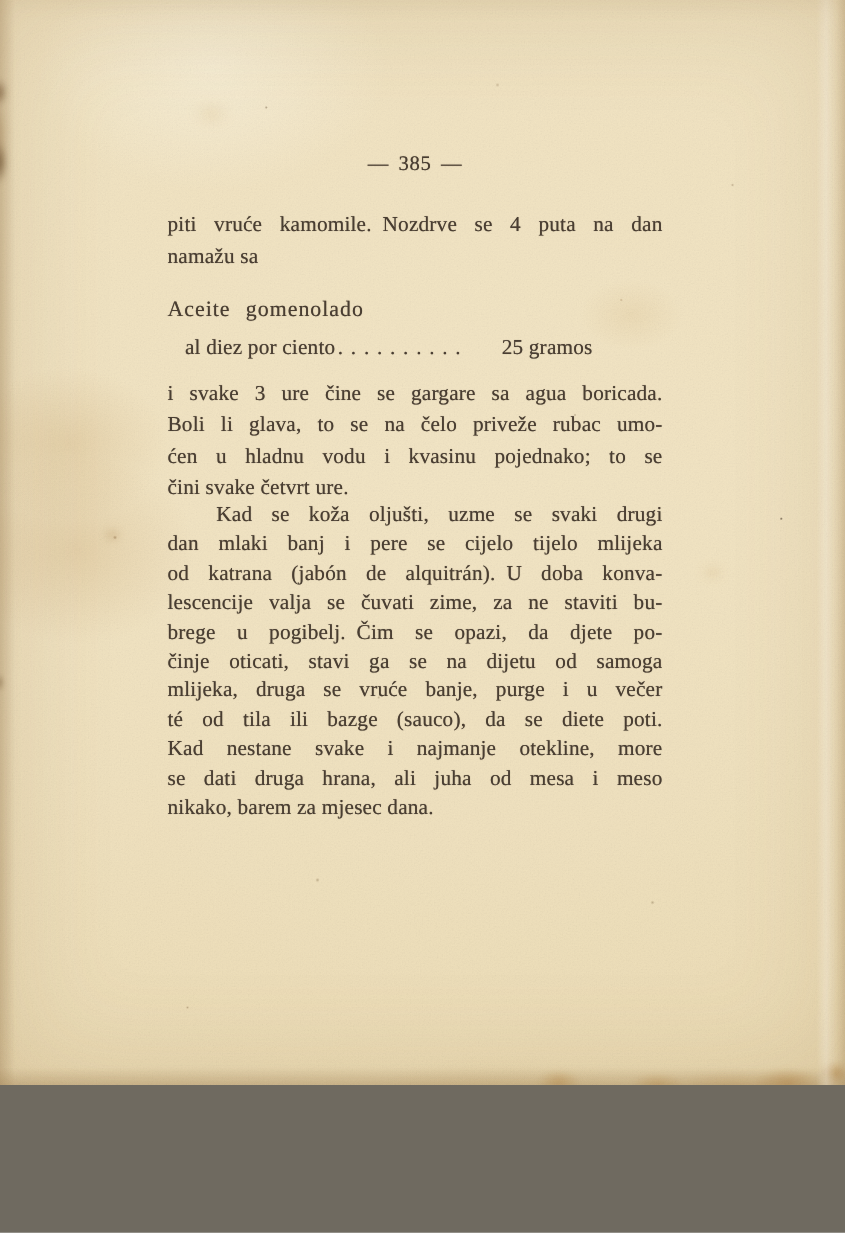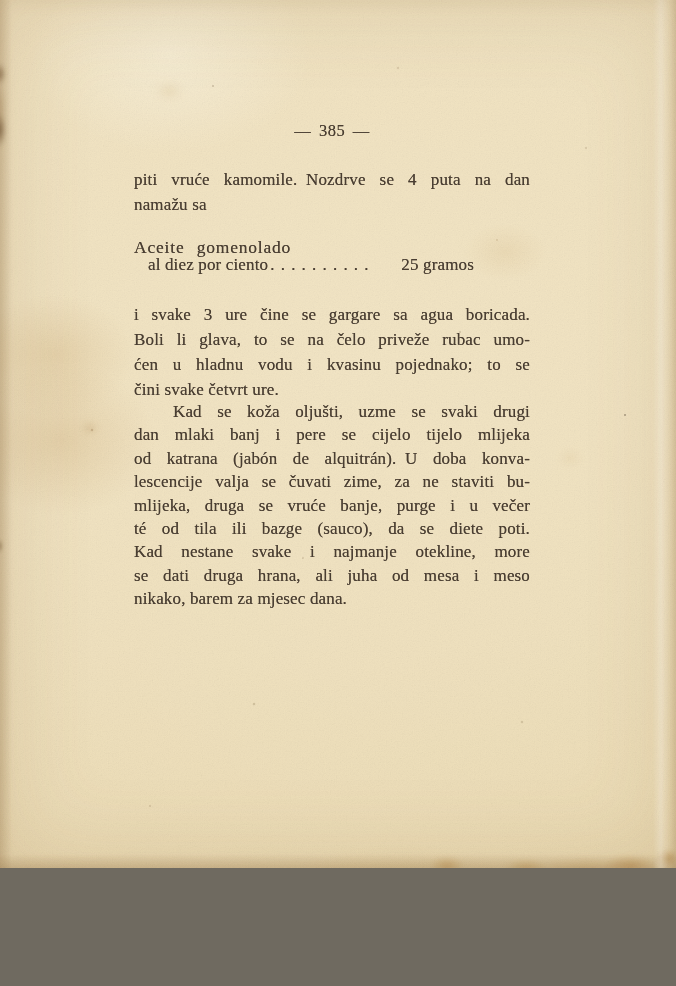--- a/index.html
+++ b/index.html
@@ -68,21 +68,21 @@
     font-size:17px;letter-spacing:0.15px;text-shadow:0 0 0.6px rgba(64,52,40,0.7);}
   .pageno{top:121px;text-align:center;font-size:16.5px;letter-spacing:0.5px;word-spacing:3px;}
   .para{line-height:25px;}
   .p1{top:167px;}
   .p2{top:302px;line-height:25px;}
   .p3{top:400px;line-height:23.4px;}
   .tline{text-align:justify;text-align-last:justify;white-space:normal;}
   .tline.last{text-align-last:left;}
   .indent .tline:first-child{text-indent:39px;}
   .recipe-title{top:237px;text-align:left;font-size:17.5px;letter-spacing:0.8px;word-spacing:7px;}
-  .recipe-row{top:255px;display:flex;align-items:flex-start;padding:0 56px 0 14px;box-sizing:border-box;}
+  .recipe-row{top:268px;display:flex;align-items:flex-start;padding:0 56px 0 14px;box-sizing:border-box;}
   .recipe-row .dots{flex:0 1 auto;letter-spacing:6.2px;margin-left:2px;overflow:hidden;white-space:nowrap;}
   .recipe-row .amount{margin-left:28px;white-space:nowrap;}
   .recipe-row .item{white-space:nowrap;}
 </style>
 </head>
 <body>
 
 <div class="page">
 
   <div class="layer stain-topleft"></div>
@@ -115,20 +115,22 @@
       <div class="tline">i svake 3 ure čine se gargare sa agua boricada.</div>
       <div class="tline">Boli li glava, to se na čelo priveže rubac umo-</div>
       <div class="tline">ćen u hladnu vodu i kvasinu pojednako; to se</div>
       <div class="tline last">čini svake četvrt ure.</div>
     </div>
   <div class="block para p3 indent">
       <div class="tline">Kad se koža oljušti, uzme se svaki drugi</div>
       <div class="tline">dan mlaki banj i pere se cijelo tijelo mlijeka</div>
       <div class="tline">od katrana (jabón de alquitrán). U doba konva-</div>
       <div class="tline">lescencije valja se čuvati zime, za ne staviti bu-</div>
+      <div class="tline">brege u pogibelj. Čim se opazi, da djete po-</div>
+      <div class="tline">činje oticati, stavi ga se na dijetu od samoga</div>
       <div class="tline">mlijeka, druga se vruće banje, purge i u večer</div>
       <div class="tline">té od tila ili bazge (sauco), da se diete poti.</div>
       <div class="tline">Kad nestane svake i najmanje otekline, more</div>
       <div class="tline">se dati druga hrana, ali juha od mesa i meso</div>
       <div class="tline last">nikako, barem za mjesec dana.</div>
     </div>
 
   <svg class="texture" width="676" height="986" xmlns="http://www.w3.org/2000/svg">
     <filter id="grain">
       <feTurbulence type="fractalNoise" baseFrequency="0.82" numOctaves="3" seed="7"></feTurbulence>

